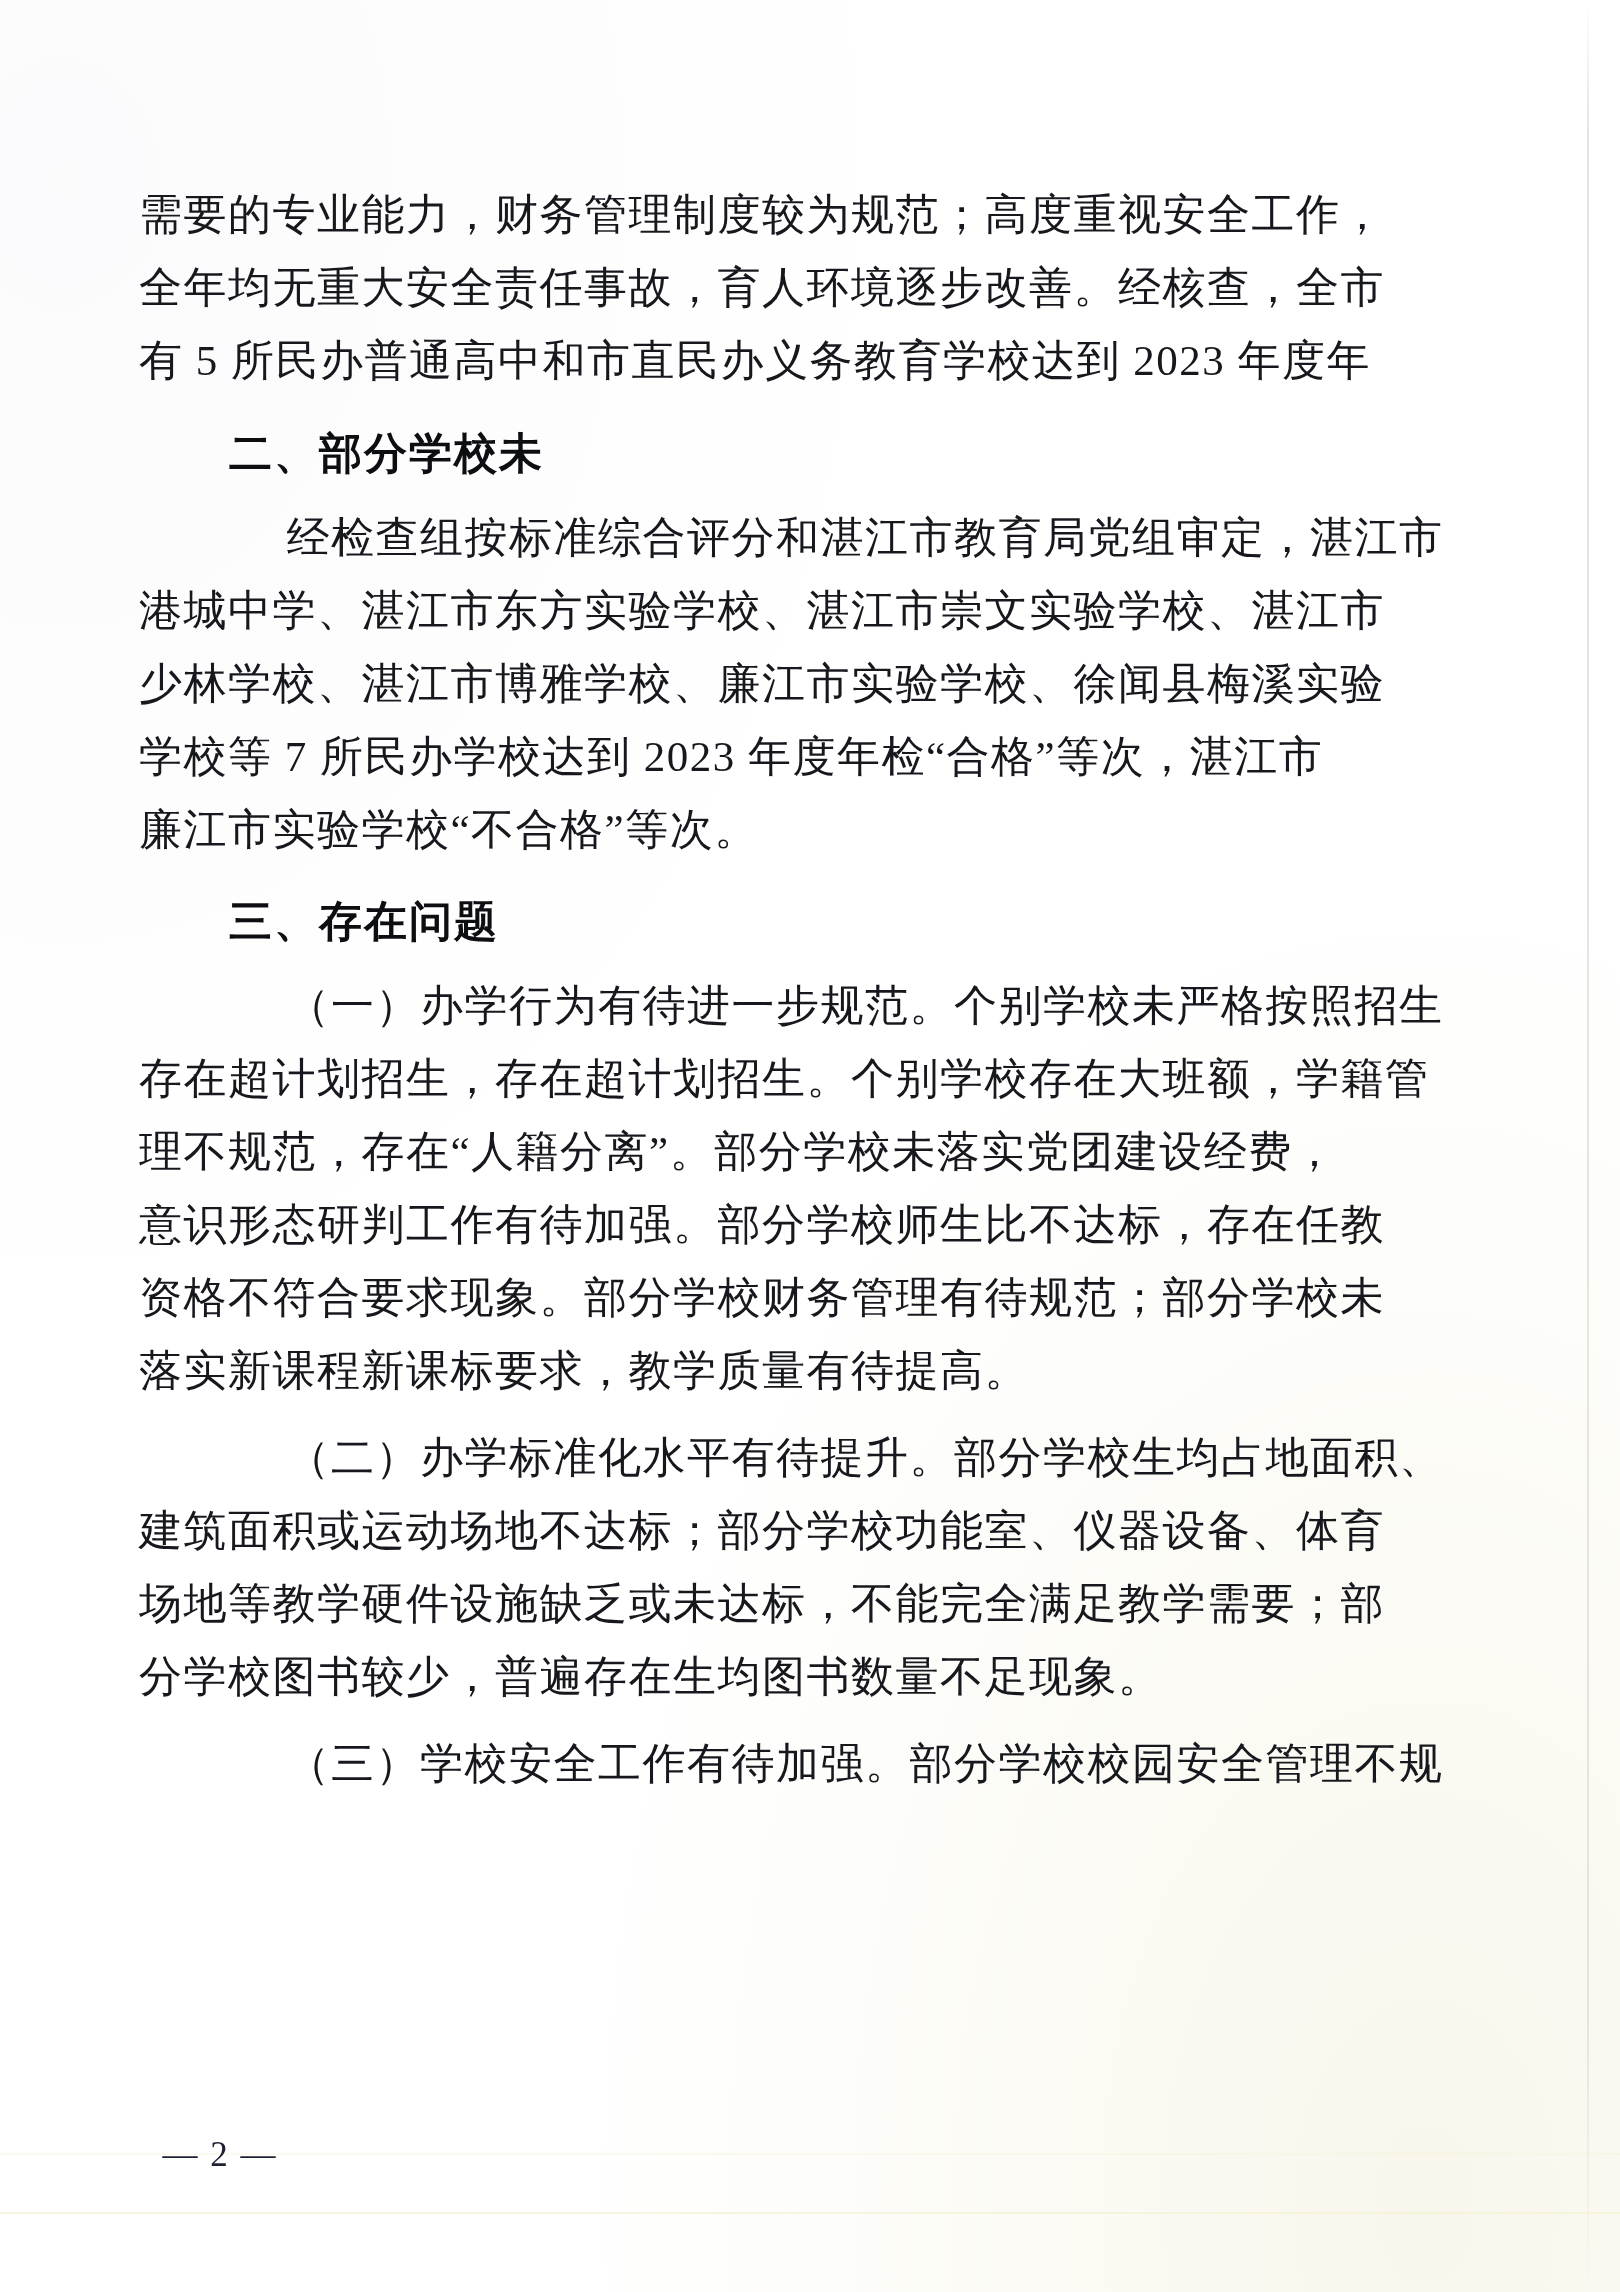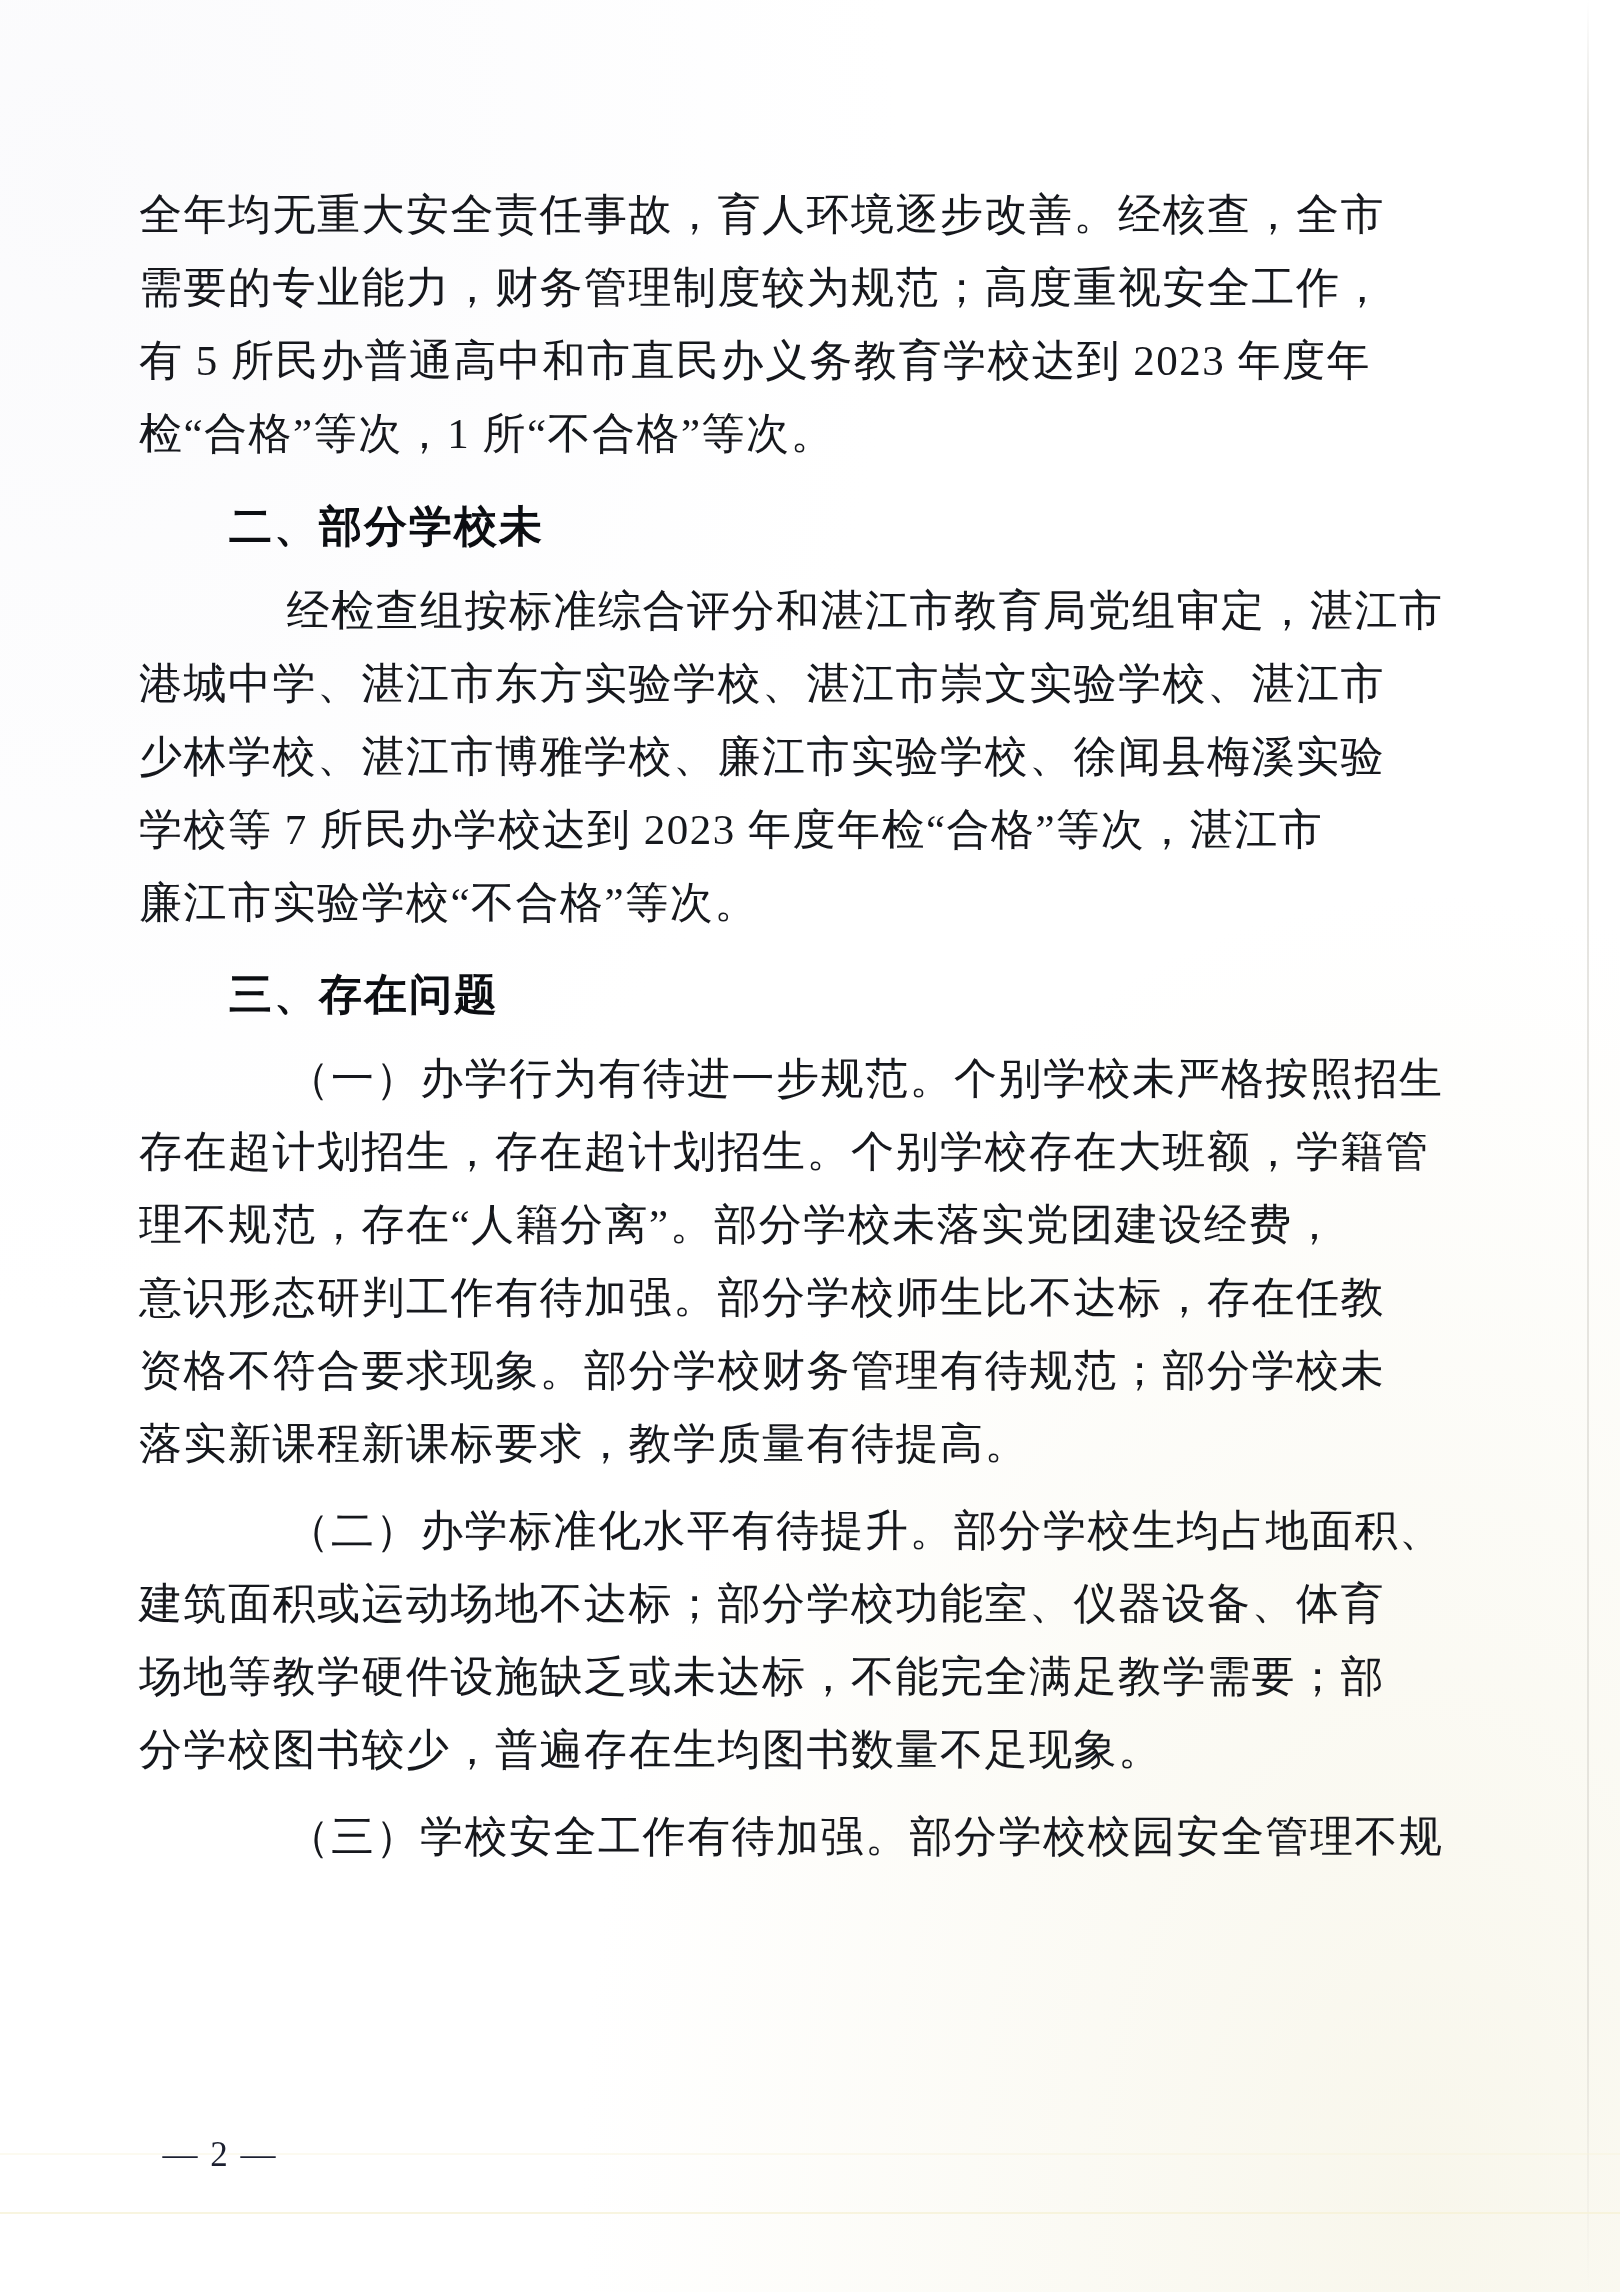--- a/index.html
+++ b/index.html
@@ -113,24 +113,23 @@
 
 <div id="page">
 
   <div class="scan-wash"></div>
   <div class="scan-edge-right"></div>
   <div class="scan-streak" style="top:2212px;"></div>
   <div class="scan-streak" style="top:2153px; opacity:.5;"></div>
 
   <div class="content" id="content">
       <div>
+        <div class="line">需要的专业能力，财务管理制度较为规范；高度重视安全工作，</div>
         <div class="line">全年均无重大安全责任事故，育人环境逐步改善。经核查，全市</div>
-        <div class="line">需要的专业能力，财务管理制度较为规范；高度重视安全工作，</div>
         <div class="line">有 5 所民办普通高中和市直民办义务教育学校达到 2023 年度年</div>
-        <div class="line">检“合格”等次，1 所“不合格”等次。</div>
       </div>
       <div class="gap-md"></div>
       <div class="heading">二、部分学校未</div>
       <div class="gap-sm"></div>
       <div>
         <div class="line indent">经检查组按标准综合评分和湛江市教育局党组审定，湛江市</div>
         <div class="line">港城中学、湛江市东方实验学校、湛江市崇文实验学校、湛江市</div>
         <div class="line">少林学校、湛江市博雅学校、廉江市实验学校、徐闻县梅溪实验</div>
         <div class="line">学校等 7 所民办学校达到 2023 年度年检“合格”等次，湛江市</div>
         <div class="line">廉江市实验学校“不合格”等次。</div>

